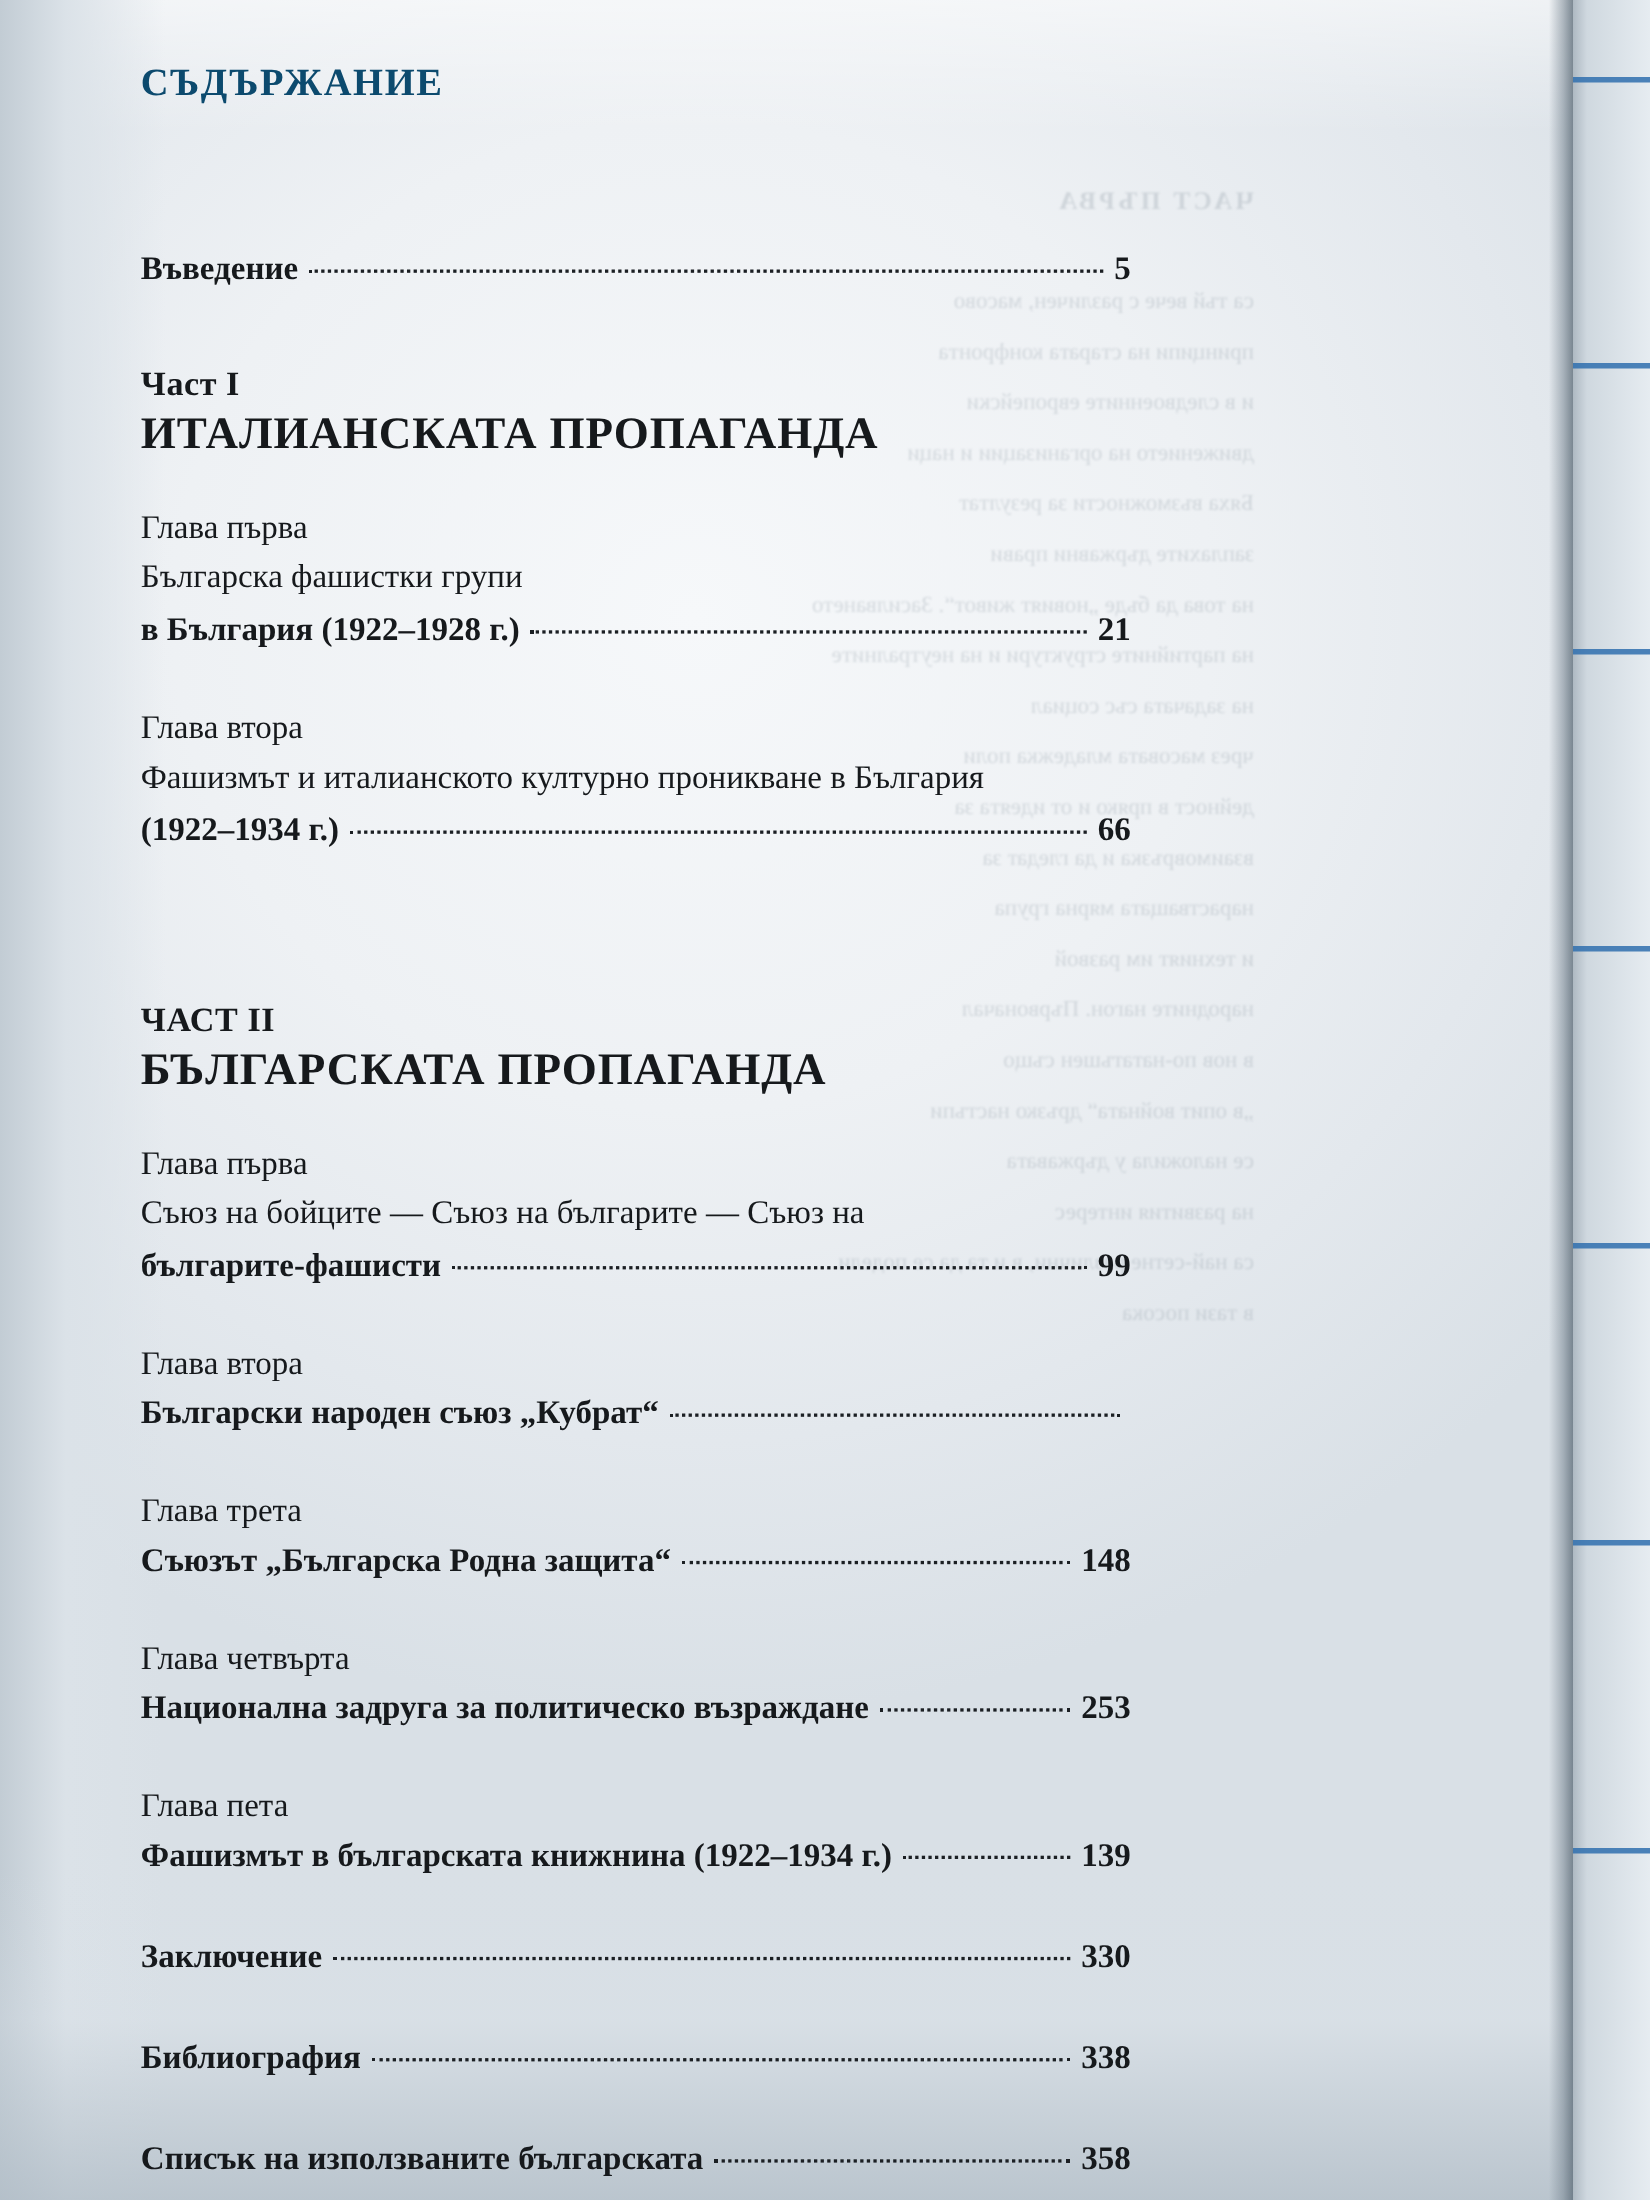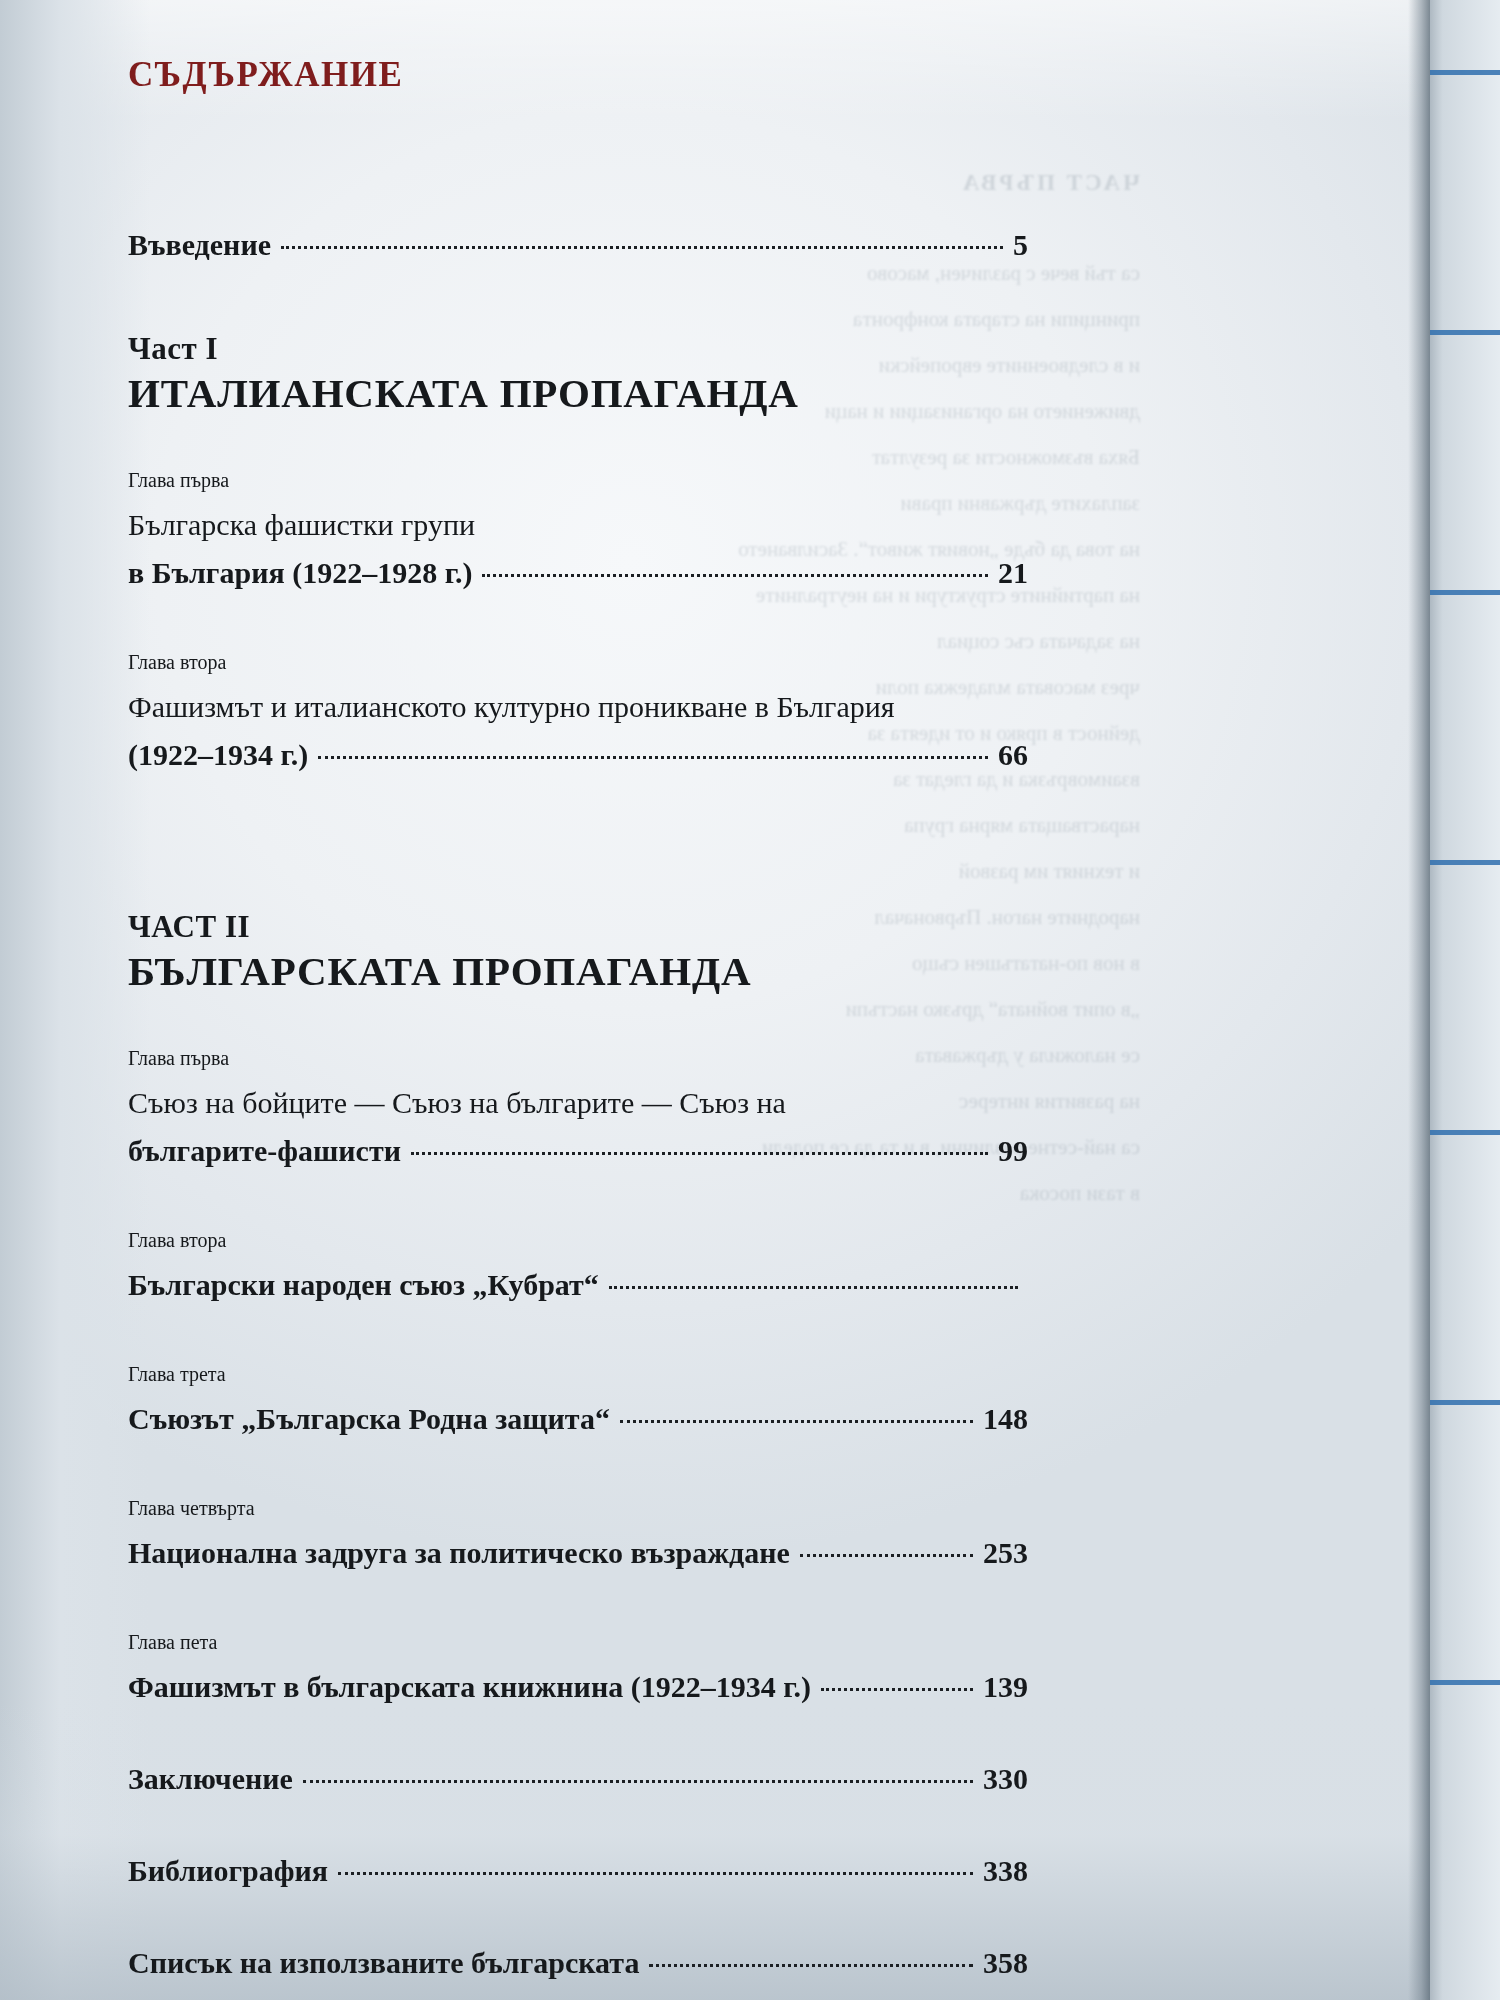--- a/index.html
+++ b/index.html
@@ -88,27 +88,27 @@
     left: 128px;
     top: 0;
     width: 900px;
     color: #16191c;
   }
   .toc-title {
     font-weight: bold;
     font-size: 35px;
     letter-spacing: 1.5px;
     margin-top: 55px;
-    color: #7f1d1d;
+    color: #0c4a6e;
   }
 
   .entry { margin-top: 34px; }
 
   .caption {
-    font-size: 20px;
+    font-size: 30px;
     line-height: 42px;
     white-space: nowrap;
   }
   .part-head {
     font-weight: bold;
     font-size: 31px;
     line-height: 44px;
     letter-spacing: .5px;
   }
   .part-head .part-title {

